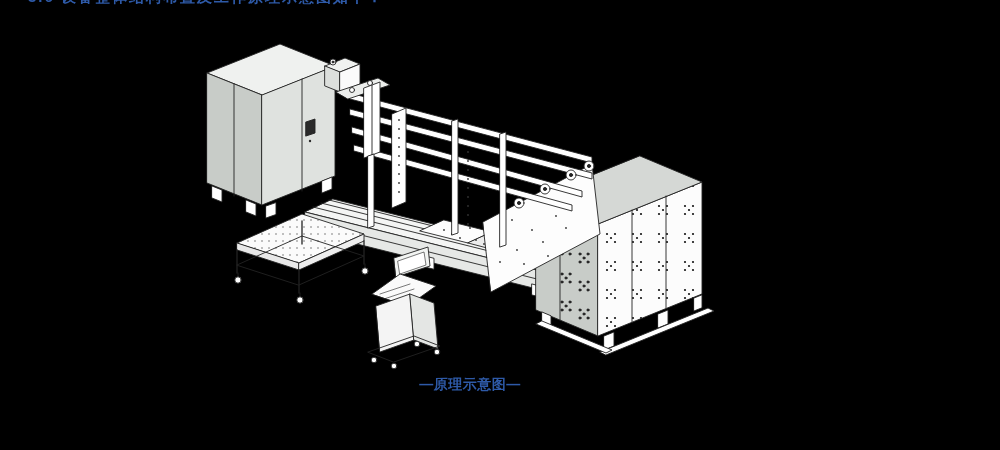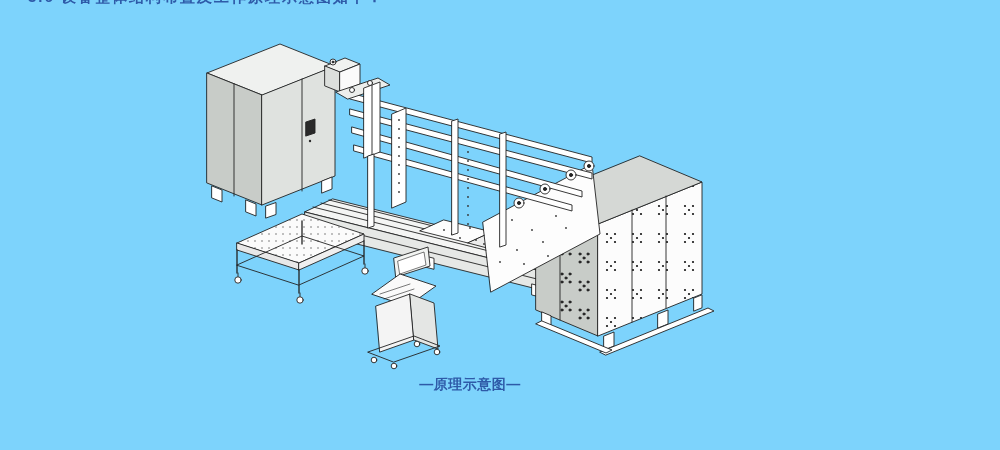--- a/index.html
+++ b/index.html
@@ -1,19 +1,19 @@
 <!DOCTYPE html>
 <html><head>
 <meta charset="utf-8">
 <style>
   html,body{margin:0;padding:0;}
   .page{
     position:relative;
     width:1000px;height:450px;
-    background:#7dd3fc;
+    background:#000000;
     overflow:hidden;
     font-family:"Liberation Sans", sans-serif;
   }
   .heading{
     position:absolute;
     top:-12px;left:28px;
     font-size:15px;
     font-weight:bold;
     color:#2e5aa8;
     letter-spacing:2px;

